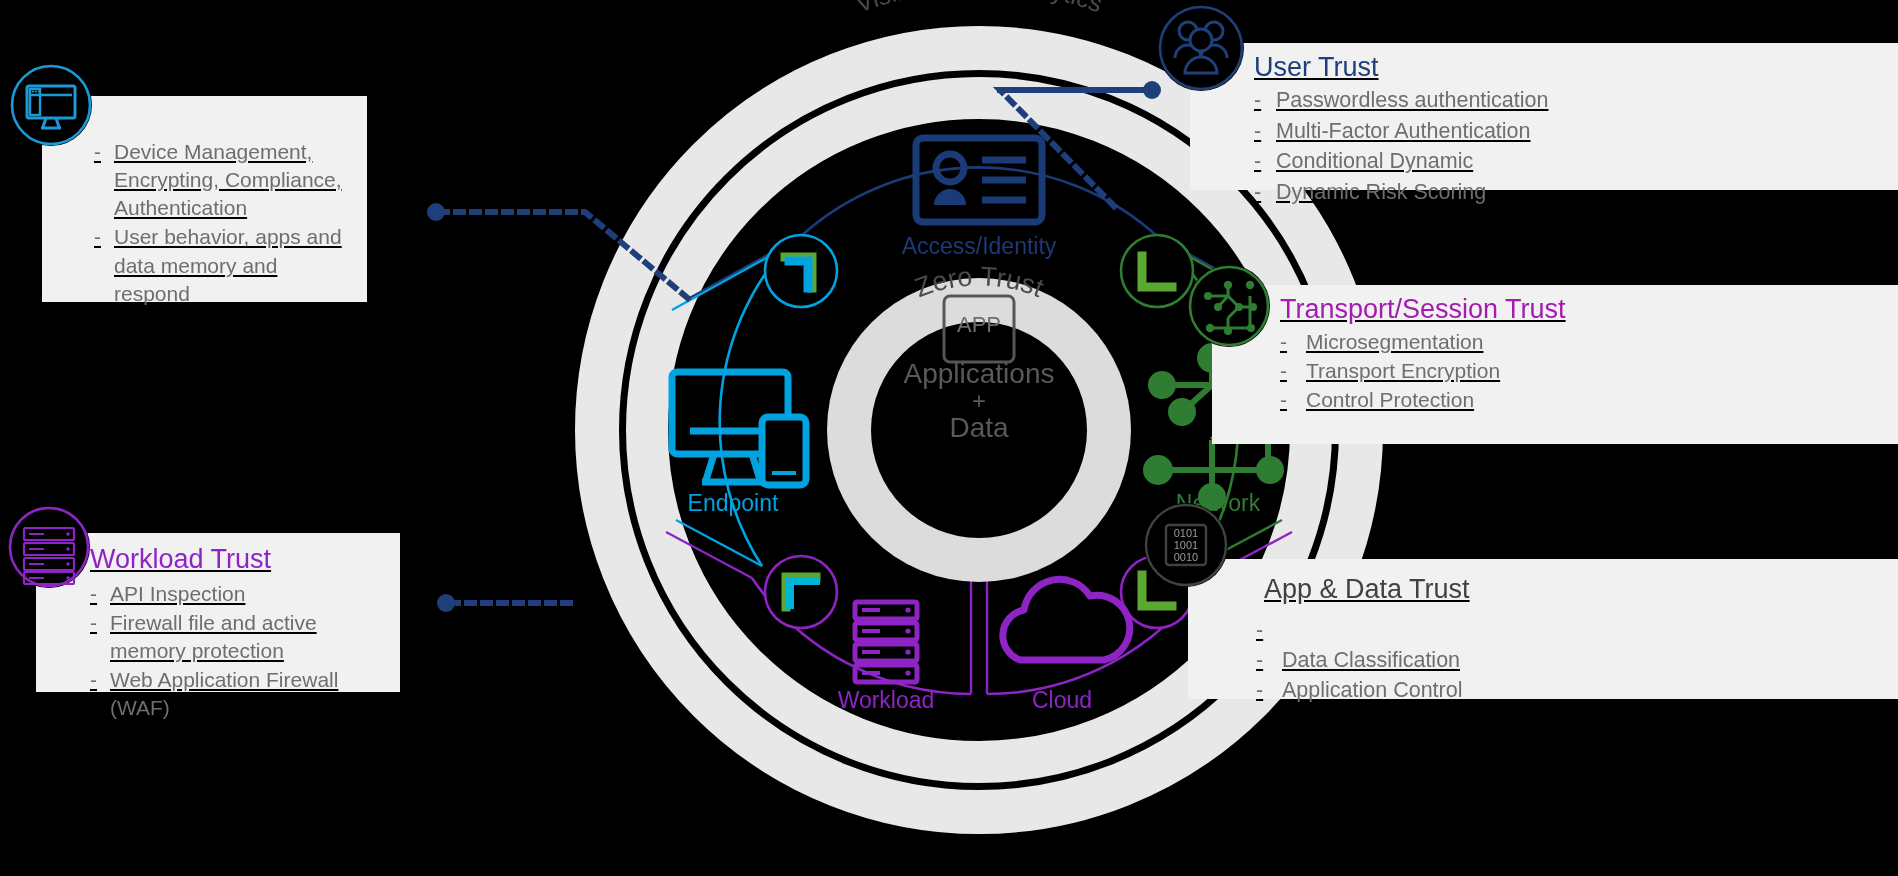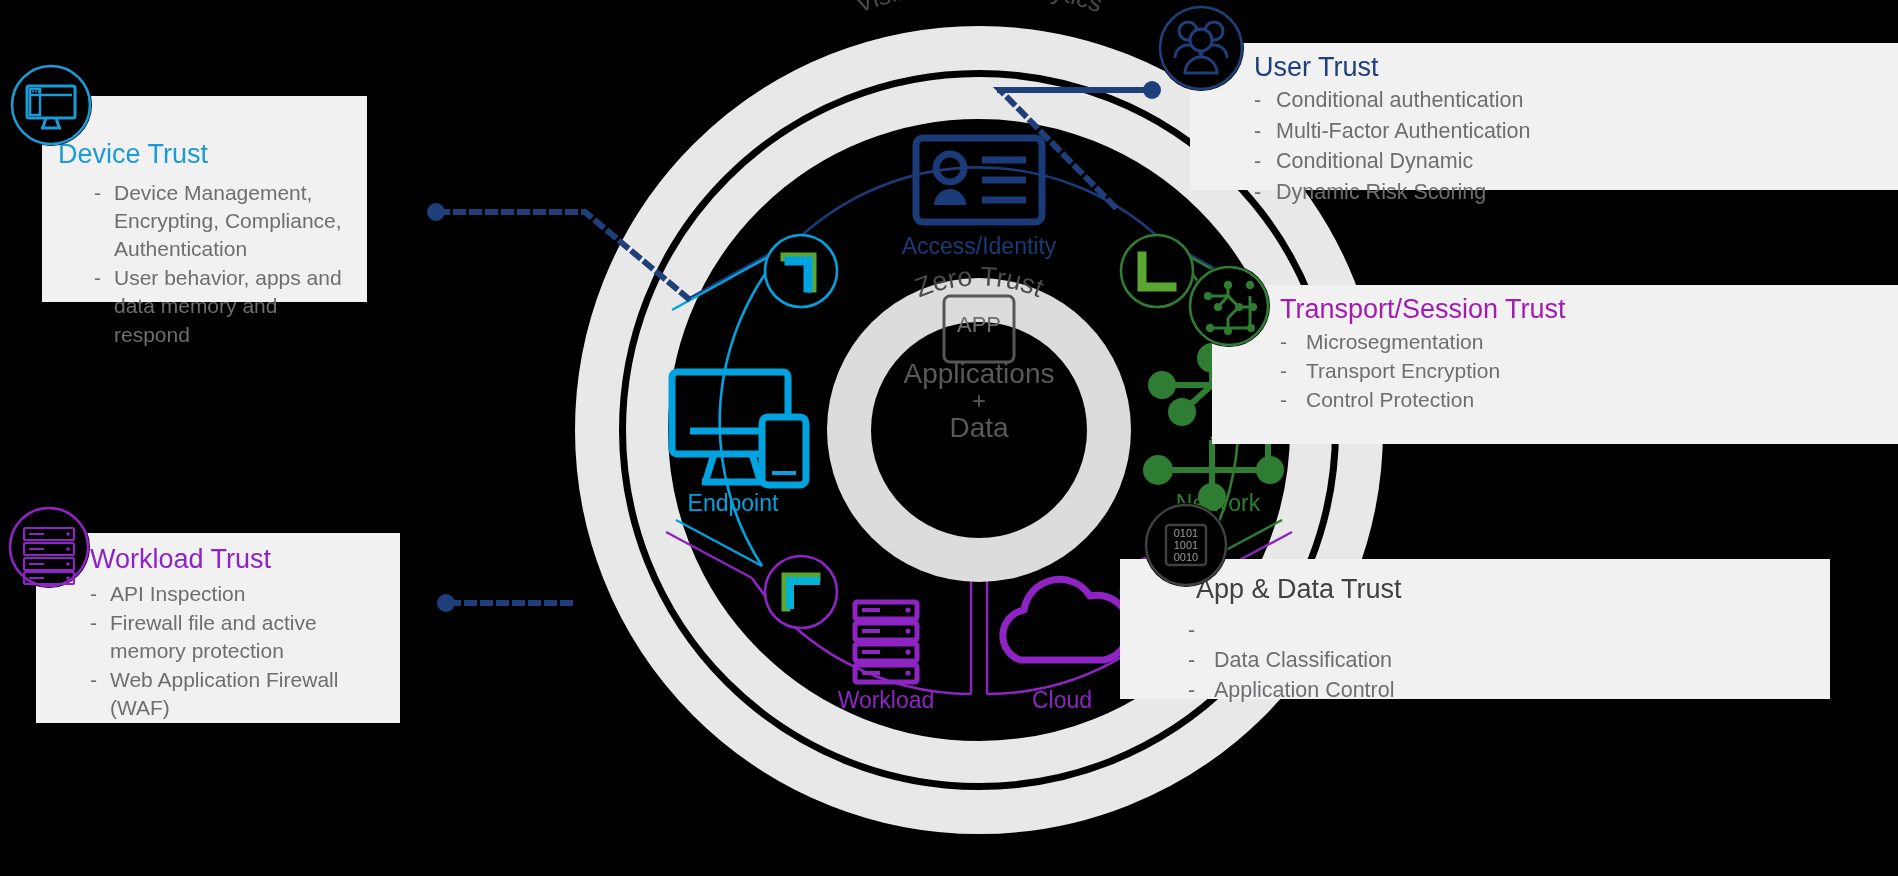--- a/index.html
+++ b/index.html
@@ -2,37 +2,37 @@
 <html><head>
 <meta charset="utf-8">
 <style>
   html,body{margin:0;padding:0;background:#000;}
   body{width:1898px;height:876px;position:relative;overflow:hidden;
        font-family:"Liberation Sans","DejaVu Sans",sans-serif;}
   .stage{position:absolute;inset:0;width:1898px;height:876px;}
   svg.diagram{position:absolute;left:0;top:0;width:1898px;height:876px;}
 
   
-  .card{position:absolute;background:#f1f1f1;box-sizing:border-box;}
+  .card{position:absolute;background:#f1f1f1;box-sizing:border-box;text-decoration:underline;}
   .card-title{font-size:27px;line-height:1.22;font-weight:400;margin:0;}
   .card ul{list-style:none;margin:0;padding:0;}
   .card li{display:flex;font-size:21px;line-height:1.34;color:#6d6e71;
            margin:0 0 1px 0;}
   .dash{width:22px;flex:0 0 22px;color:#6d6e71;}
   .btxt{flex:1 1 auto;}
 
   .badge{position:absolute;border-radius:50%;background:#000;
          display:flex;align-items:center;justify-content:flex-start;}
 
   
   #card-device   {left:42px;  top:96px;  width:325px; height:206px; padding:42px 16px 10px 52px;}
   #card-user     {left:1190px;top:43px;  width:708px; height:147px; padding:8px 14px 8px 64px;}
   #card-transport{left:1212px;top:285px; width:686px; height:159px; padding:8px 14px 8px 68px;}
-  #card-appdata  {left:1120px;top:559px; width:710px; height:140px; padding:14px 14px 8px 68px;}
-  #card-workload {left:36px;  top:533px; width:364px; height:190px; padding:10px 14px 8px 54px;}
+  #card-appdata  {left:1188px;top:559px; width:710px; height:140px; padding:14px 14px 8px 68px;}
+  #card-workload {left:36px;  top:533px; width:364px; height:159px; padding:10px 14px 8px 54px;}
 
   #badge-device   {left:10px;  top:64px;  width:82px; height:82px;}
   #badge-user     {left:1158px;top:5px;   width:86px; height:86px;}
   #badge-transport{left:1188px;top:265px; width:82px; height:82px;}
   #badge-appdata  {left:1144px;top:503px; width:84px; height:84px;}
   #badge-workload {left:8px;   top:506px; width:82px; height:82px;}
 
   #card-device   .card-title{margin:0 0 8px -36px;}
   #card-user     .card-title{margin:0 0 2px 0;}
   #card-transport .card-title{margin:0 0 2px 0;}
@@ -209,21 +209,20 @@
     </g>
     <g fill="#1f3f7a">
       <circle cx="436" cy="212" r="9"></circle>
       <circle cx="1152" cy="90" r="9"></circle>
       <circle cx="1466" cy="377" r="9"></circle>
       <circle cx="446" cy="603" r="9"></circle>
     </g>
   </svg>
 
   <div class="card" id="card-device">
-    <div class="card-title" style="color:#1a9bd7;">Device Trust</div>
     <ul>
       <li>
         <span class="dash">-</span>
         <span class="btxt">Device Management, Encrypting, Compliance, Authentication</span>
       </li>
       <li>
         <span class="dash">-</span>
         <span class="btxt">User behavior, apps and data memory and respond</span>
       </li>
     </ul>
@@ -239,21 +238,21 @@
       <circle cx="29" cy="27.5" r="1.1" fill="#1a9bd7"></circle>
       <path d="M 36,54 l -3,9 M 46,54 l 3,9 M 31,64 h 20" fill="none" stroke="#1a9bd7" stroke-width="3"></path>
     </svg>
   </div>
 
   <div class="card" id="card-user">
     <div class="card-title" style="color:#1f3f7a;">User Trust</div>
     <ul>
       <li>
         <span class="dash">-</span>
-        <span class="btxt">Conditional authentication</span>
+        <span class="btxt">Passwordless authentication</span>
       </li>
       <li>
         <span class="dash">-</span>
         <span class="btxt">Multi-Factor Authentication</span>
       </li>
       <li>
         <span class="dash">-</span>
         <span class="btxt">Conditional Dynamic</span>
       </li>
       <li>

